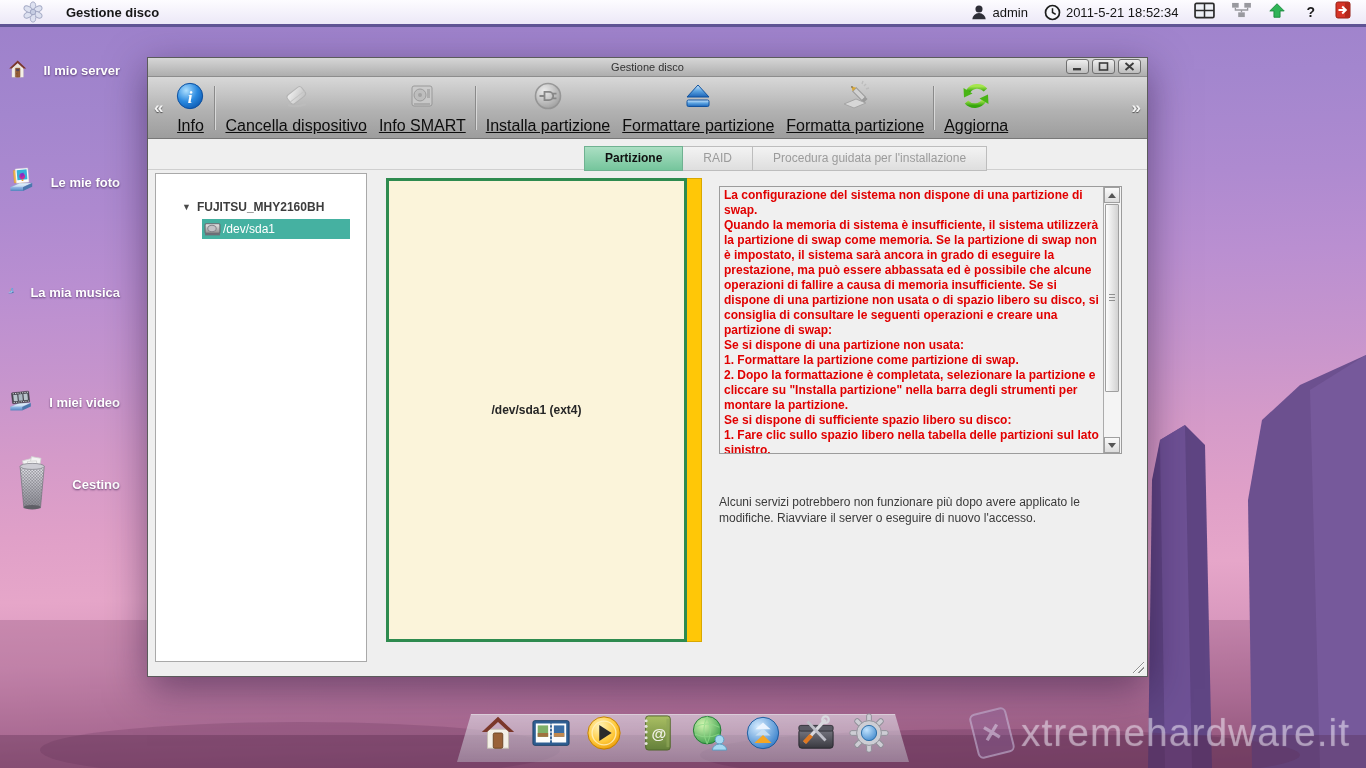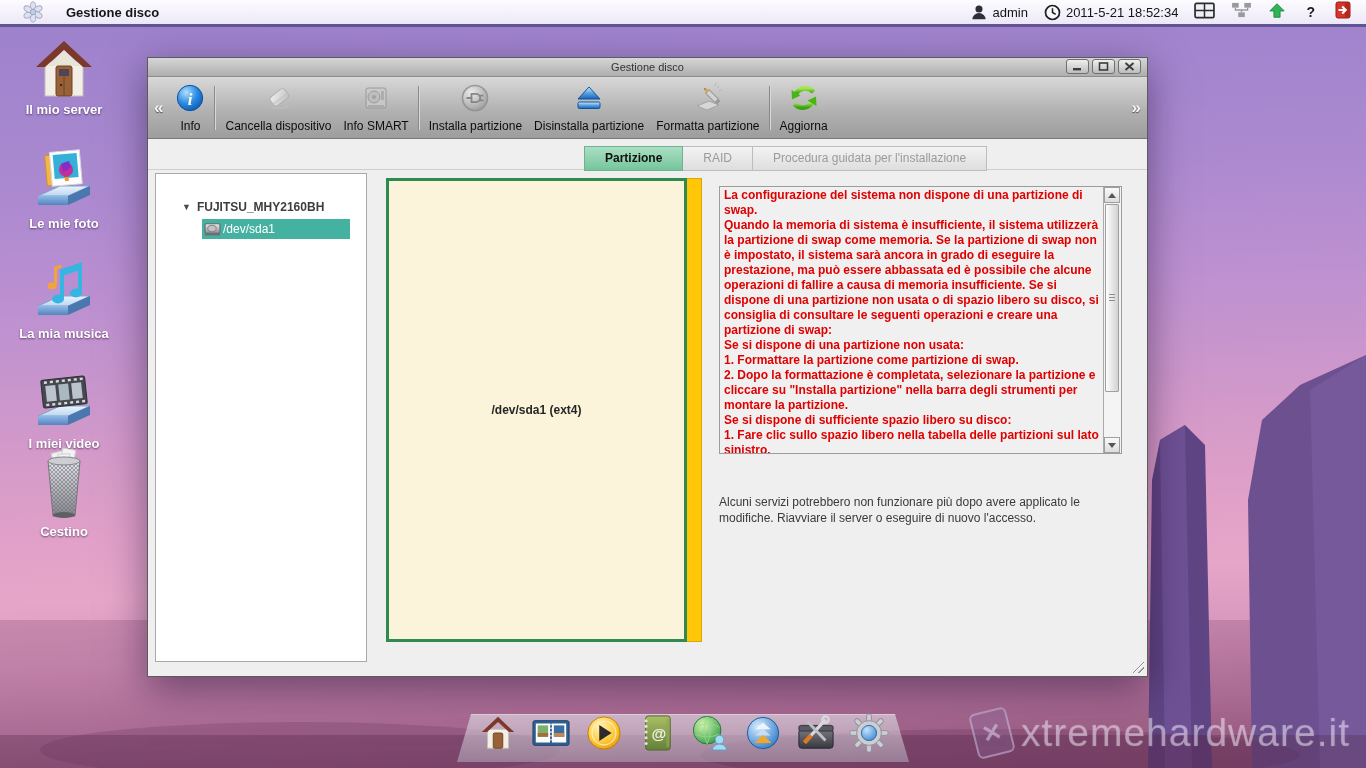--- a/index.html
+++ b/index.html
@@ -25,21 +25,21 @@
     display:flex;align-items:center;
   }
   .tb-logo{margin-left:22px;display:flex;align-items:center;}
   .tb-title{margin-left:22px;font-size:13px;font-weight:bold;color:#161616;}
   .tb-right{margin-left:auto;margin-right:14px;display:flex;align-items:center;gap:16px;}
   .tb-item{display:flex;align-items:center;gap:5px;font-size:13px;color:#141414;cursor:default;}
   .tb-help{font-size:14px;font-weight:bold;color:#1c1c1c;padding:0 4px;}
   
   .dsk-icon{
     position:absolute;left:8px;width:112px;z-index:10;
-    display:flex;flex-direction:column;align-items:center;cursor:pointer;
+    display:flex;flex-direction:row;align-items:center;cursor:pointer;gap:16px;
   }
   .dsk-icon .lbl{
     margin-top:2px;font-size:13px;font-weight:bold;color:#fff;
     text-shadow:0 1px 2px rgba(60,30,80,.75);white-space:nowrap;
   }
   
   #win{
     position:absolute;left:147px;top:57px;width:1001px;height:620px;z-index:20;
     background:#efefef;border:1px solid #5b5b5b;box-sizing:border-box;
     box-shadow:0 12px 38px rgba(30,10,50,.5);
@@ -66,21 +66,21 @@
   }
   .chev{font-size:17px;font-weight:bold;color:#f4f4f4;text-shadow:0 1px 1px rgba(0,0,0,.55);
     padding:0 6px;cursor:pointer;user-select:none;}
   .chev.right{margin-left:auto;}
   .tbtn{
     display:flex;flex-direction:column;align-items:center;justify-content:flex-end;
     padding:3px 6px 5px 6px;background:none;border:none;cursor:pointer;
     font-family:"Liberation Sans",sans-serif;
   }
   .tbtn .ticon{height:36px;display:flex;align-items:center;justify-content:center;}
-  .tbtn .tlbl{font-size:12px;color:#0d0d0d;margin-top:3px;white-space:nowrap;}
+  .tbtn .tlbl{font-size:16px;color:#0d0d0d;margin-top:3px;white-space:nowrap;text-decoration:underline;}
   .tbtn.disabled .ticon{opacity:.8;filter:grayscale(.3);}
   .tsep{width:1px;height:44px;background:#8a8a8a;border-right:1px solid #d8d8d8;margin:0 3px;}
   
   .tabs{position:absolute;left:436px;top:88px;display:flex;z-index:3;}
   .tab{
     height:23px;line-height:23px;padding:0 20px;font-size:12px;cursor:pointer;
     border:1px solid #bdbdbd;border-left-width:0;color:#9b9b9b;
     background:linear-gradient(#f3f3f3,#dedede);white-space:nowrap;
   }
   .tab:first-child{border-left-width:1px;}
@@ -484,21 +484,21 @@
       <span class="tlbl">Installa partizione</span>
     </button>
 
     <button class="tbtn">
       <span class="ticon">
         <svg width="32" height="32" viewBox="0 0 32 32">
             <path d="M16 5 L27 17 H5 Z" fill="url(#gEject)" stroke="#11529e"></path>
             <rect x="5" y="20" width="22" height="6.5" rx="1.5" fill="url(#gEject)" stroke="#11529e"></rect>
           </svg>
       </span>
-      <span class="tlbl">Disinstalla partizione</span>
+      <span class="tlbl">Formattare partizione</span>
     </button>
 
 
     <button class="tbtn">
       <span class="ticon">
         <svg width="32" height="32" viewBox="0 0 32 32">
             <path d="M5 24 L17 19 L27 23 L15 28 Z" fill="#d7d7d7" stroke="#a5a5a5"></path>
             <g transform="rotate(45 19 13)">
               <rect x="14" y="10.5" width="13" height="5" fill="#d2d2d2" stroke="#9a9a9a"></rect>
               <polygon points="14,10.5 9.5,13 14,15.5" fill="#d8a93c"></polygon>

